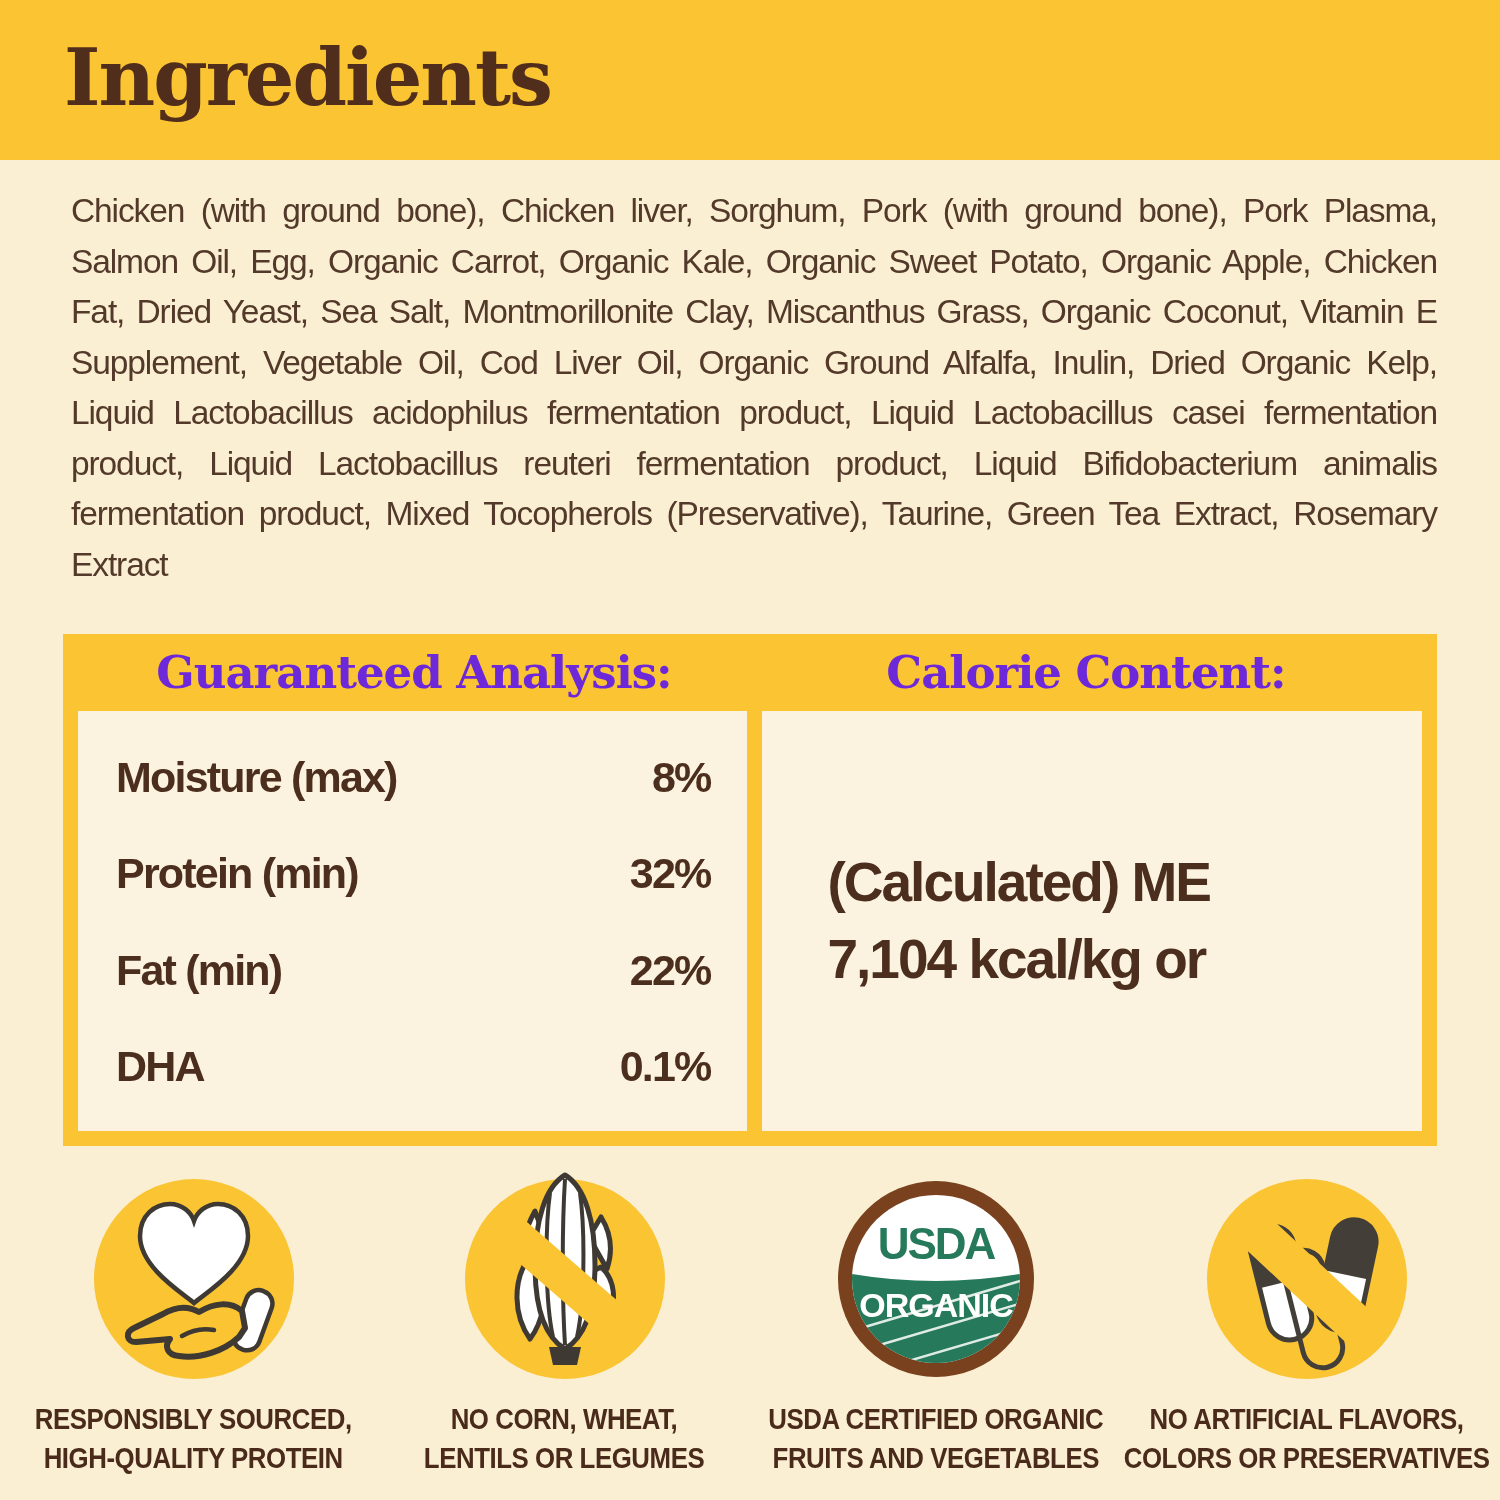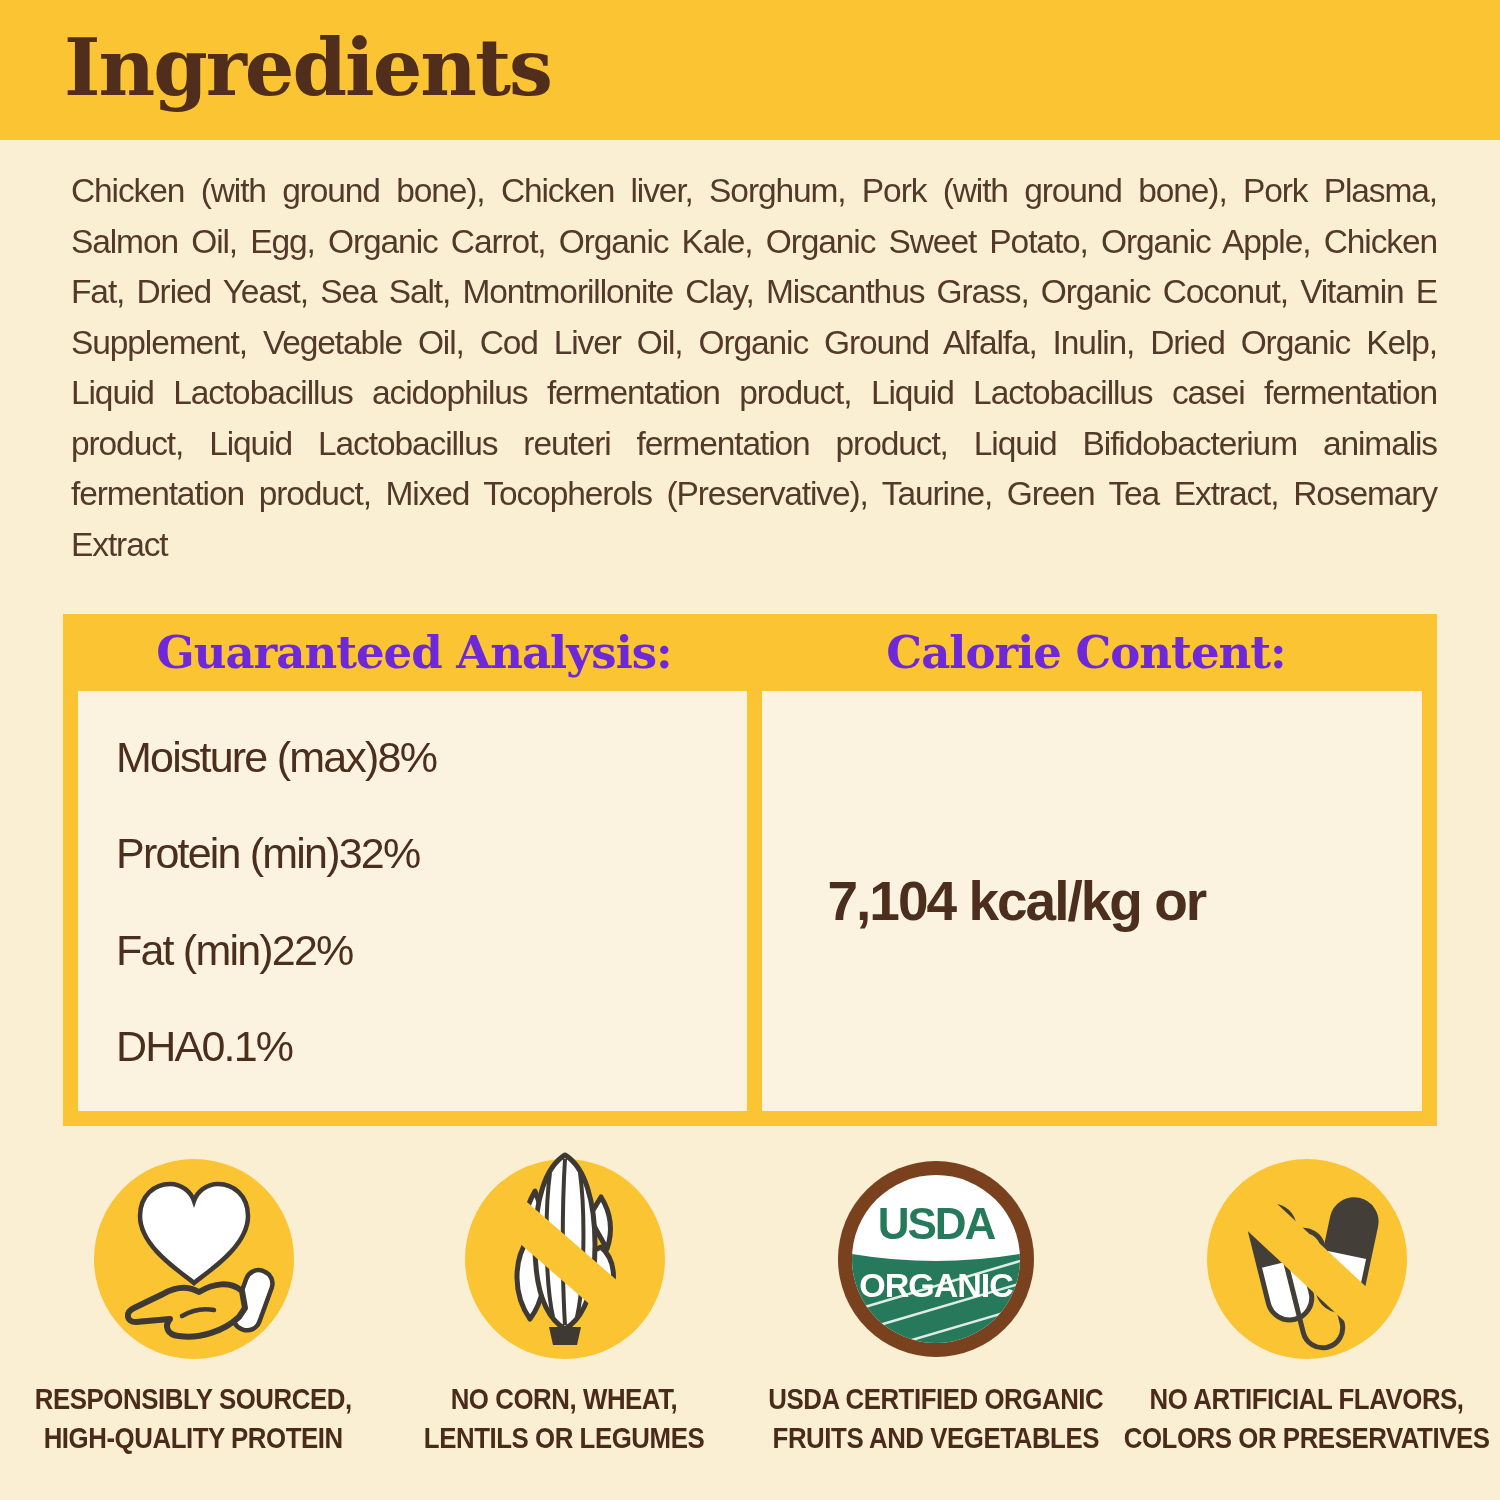--- a/index.html
+++ b/index.html
@@ -15,21 +15,21 @@
     --usda-brown:#79411D;
   }
   html,body{margin:0;padding:0;}
   body{
     width:1500px;height:1500px;overflow:hidden;
     background:var(--cream);
     font-family:"Liberation Sans", sans-serif;
     position:relative;
   }
   .header-band{
-    height:140px;background:var(--yellow);
+    height:160px;background:var(--yellow);
     display:flex;align-items:center;padding-left:64px;box-sizing:border-box;
   }
   .page-title{
     font-family:"DejaVu Serif", serif;
     font-weight:bold;font-size:78px;letter-spacing:-2px;
     color:var(--title-brown);margin-top:-6px;
   }
   .ingredients-text{
     margin:26px 63px 0 71px;
     font-size:33.5px;line-height:50.5px;letter-spacing:-1.1px;word-spacing:2px;
@@ -47,22 +47,22 @@
     font-family:"DejaVu Serif", serif;font-weight:bold;font-size:45px;
     letter-spacing:-1px;color:#6d28d9;
   }
   .panels{display:flex;gap:15px;}
   .panel{flex:1;background:var(--panel);height:420px;box-sizing:border-box;}
   .ga-panel{
     display:flex;flex-direction:column;justify-content:space-between;
     padding:42px 36px 40px 38px;
   }
   .ga-row{
-    display:flex;justify-content:flex-start;align-items:baseline;
-    font-weight:normal;font-size:43px;letter-spacing:-1.8px;
+    display:flex;justify-content:space-between;align-items:baseline;
+    font-weight:bold;font-size:43px;letter-spacing:-1.8px;
     color:var(--table-brown);
   }
   .cal-panel{
     display:flex;flex-direction:column;justify-content:center;
     padding-left:66px;
     font-weight:bold;font-size:55px;line-height:77px;letter-spacing:-2px;
     color:var(--table-brown);
   }
   .badges-row{
     display:flex;margin-top:33px;padding:0 8px;
@@ -107,20 +107,21 @@
       <div class="ga-row">
         <span>Fat (min)</span>
         <span>22%</span>
       </div>
       <div class="ga-row">
         <span>DHA</span>
         <span>0.1%</span>
       </div>
     </div>
     <div class="panel cal-panel">
+      <div>(Calculated) ME</div>
       <div>7,104 kcal/kg or</div>
     </div>
   </div>
 </div>
 
 <div class="badges-row">
 
   <div class="badge">
     <svg class="badge-icon" viewBox="0 0 200 200">
       <circle cx="100" cy="100" r="100" fill="#FAC433"></circle>

